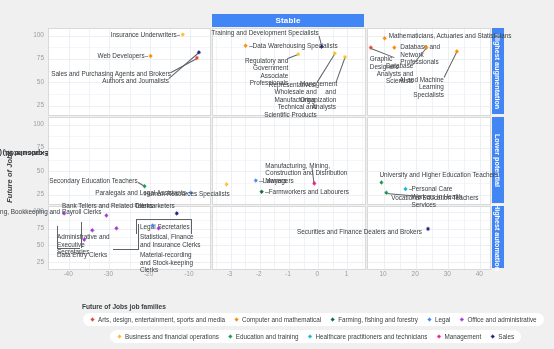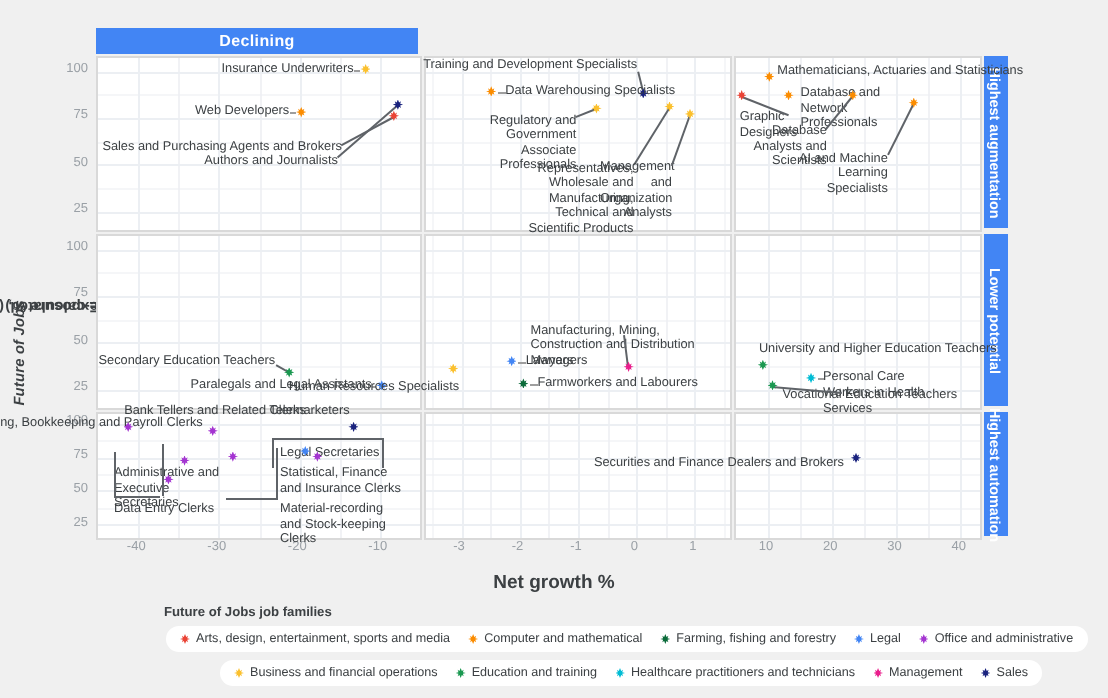--- a/index.html
+++ b/index.html
@@ -97,21 +97,21 @@
 </style>
 </head>
 <body>
 
 <div id="root">
 
   <div class="ytitle">
     <span><span>Exposure %, (matched with </span><i>Future of Jobs</i><span> and re-calculated)</span></span>
   </div>
 
-  <div class="facet-col-hdr" style="left:48px;top:14px;width:161px;">Declining</div>
+  <div class="facet-col-hdr" style="left:212px;top:14px;width:152px;">Stable</div>
 
   <div class="facet-row-hdr" style="left:492px;top:28px;height:86px;">
       <span>Highest augmentation</span>
     </div>
   <div class="facet-row-hdr" style="left:492px;top:117px;height:86px;">
       <span>Lower potential</span>
     </div>
   <div class="facet-row-hdr" style="left:492px;top:206px;height:62px;">
       <span>Highest automation</span>
     </div>
@@ -484,21 +484,20 @@
       <div class="pt" title="Securities and Finance Dealers and Brokers" style="left: 428px; top: 228.913px;">
         <b style="background: rgb(26, 35, 126);"></b>
       </div>
     </div>
 
   <div class="bracket" style="left:57px;top:226px;width:22px;height:22px;border-right:none;border-top:none;"></div>
   <div class="bracket" style="left:81px;top:222px;width:0px;height:26px;border-right:none;border-top:none;border-bottom:none;"></div>
   <div class="bracket" style="left:113px;top:224px;width:25px;height:25px;border-left:none;border-top:none;"></div>
   <div class="bracket" style="left:136px;top:219px;width:54px;height:14px;border-bottom:none;"></div>
 
-  <div class="xtitle">Net growth %</div>
 
   <div class="legend-title">Future of Jobs job families</div>
   <div class="legend-row" id="lrow1" style="left:83px;top:313px;">
       <div class="legend-item">
         <span class="sw" style="background: rgb(234, 67, 53);"></span>
         <span class="t">Arts, design, entertainment, sports and media</span>
       </div>
       <div class="legend-item">
         <span class="sw" style="background: rgb(251, 140, 0);"></span>
         <span class="t">Computer and mathematical</span>

